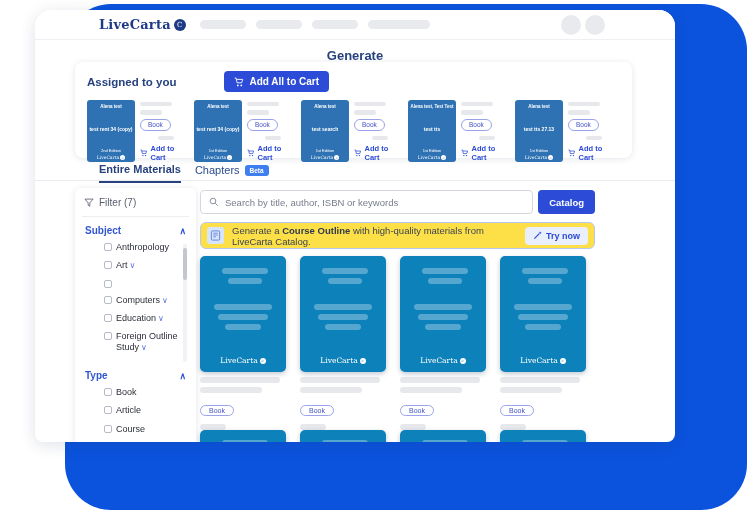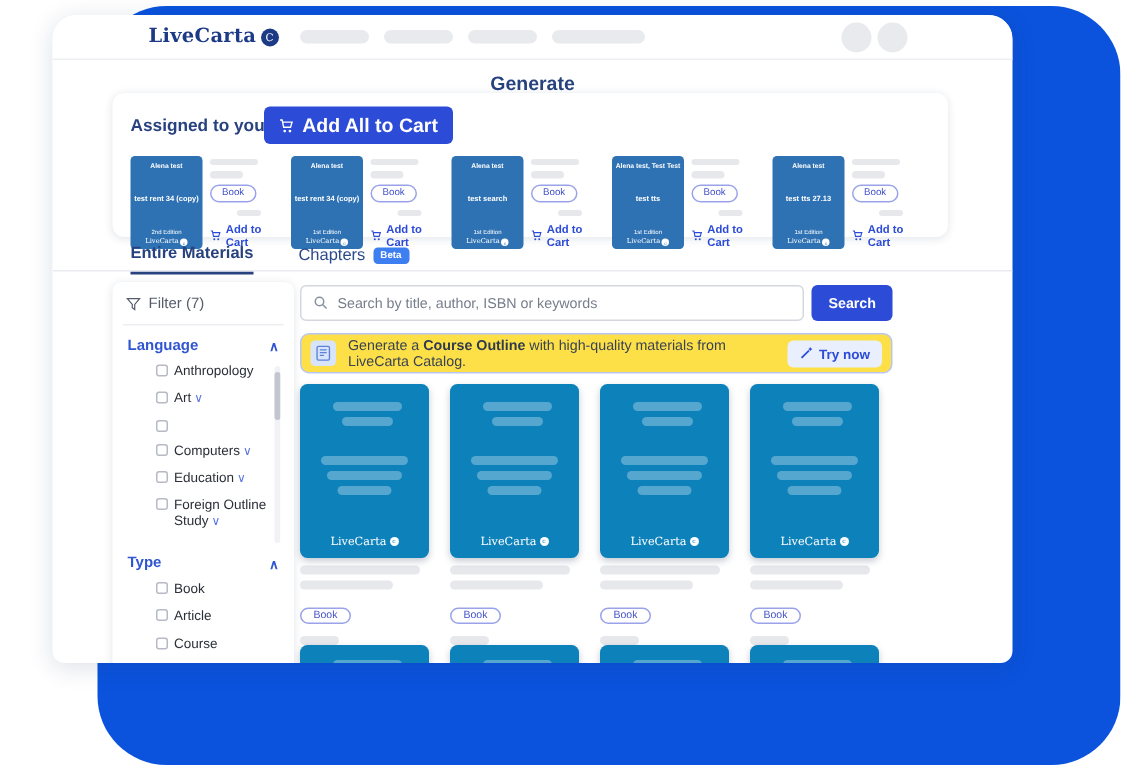--- a/index.html
+++ b/index.html
@@ -21,39 +21,39 @@
   .p1{width:46px}.p2{width:46px}.p3{width:46px}.p4{width:62px}
   .top-circles { position:absolute; right:70px; top:5px; display:flex; gap:4px; }
   .circ { width:20px; height:20px; border-radius:50%; background:#e8eaee; }
 
   .page-title { position:absolute; top:38px; left:0; width:100%; text-align:center; font-size:13px; font-weight:bold; color:#27427e; }
 
   
   .assigned { position:absolute; left:40px; top:52px; width:557px; height:96px; background:#fff; border-radius:8px; box-shadow:0 1px 6px rgba(20,40,80,.12); padding:9px 12px 8px; }
   .assigned-head { display:flex; justify-content:flex-start; align-items:center; }
   .assigned-title { font-size:11.5px; font-weight:bold; color:#27427e; }
-  .btn-primary { background:#2C4BD6; color:#fff; border:none; border-radius:4px; font-size:13px; font-weight:bold; padding:5px 10px; display:flex; align-items:center; gap:5px; cursor:pointer; font-family:"Liberation Sans", sans-serif; }
+  .btn-primary { background:#2C4BD6; color:#fff; border:none; border-radius:4px; font-size:10px; font-weight:bold; padding:5px 10px; display:flex; align-items:center; gap:5px; cursor:pointer; font-family:"Liberation Sans", sans-serif;margin-left:48px; }
   .mini-row { display:flex; gap:5px; margin-top:8px; margin-left:0px; }
   .mini-card { width:102px; height:62px; display:flex; gap:5px; }
   .mini-cover { width:48px; height:62px; background:#2E72B4; border-radius:3px; color:#fff; display:flex; flex-direction:column; align-items:center; text-align:center; padding:4px 2px 2px; overflow:hidden; }
   .mc-author { font-size:4.5px; font-weight:bold; line-height:1.3; }
   .mc-title { font-size:5px; font-weight:bold; margin-top:auto; margin-bottom:auto; line-height:1.35; }
   .mc-edition { font-size:4px; margin-bottom:2px; }
   .mc-brand { font-family:"DejaVu Serif", serif; font-size:4.5px; display:flex; align-items:center; gap:1px; }
   .mc-brand .dot { width:5px; height:5px; border-radius:50%; background:#fff; color:#2E72B4; font-size:3px; display:flex; align-items:center; justify-content:center; }
   .mini-info { flex:1; display:flex; flex-direction:column; align-items:flex-start; padding-top:2px; }
   .bar { background:#e7e8ec; border-radius:3px; }
   .mi-b1 { width:32px; height:5px; margin-bottom:4px; }
   .mi-b2 { width:22px; height:5px; margin-bottom:4px; }
   .badge-book { border:1px solid #9aa3ea; color:#4553C8; border-radius:7px; font-size:6.5px; padding:1px 7px; line-height:1.2; background:#fff; }
   .mi-b3 { width:16px; height:5px; margin:5px 0 4px 18px; }
   .mini-add { display:flex; align-items:center; gap:3px; color:#2C4BD6; font-size:7.5px; font-weight:bold; margin-top:auto; cursor:pointer; }
 
   
-  .tabs { position:absolute; left:52px; top:153px; display:flex; align-items:center; gap:30px;justify-content:space-between; }
+  .tabs { position:absolute; left:64px; top:153px; display:flex; align-items:center; gap:14px;justify-content:space-between; }
   .tab { font-size:11px; color:#2b4a8b; display:flex; align-items:center; gap:5px; padding-bottom:6px; cursor:pointer; }
   .tab.active { font-weight:bold; color:#27427e; border-bottom:2.5px solid #27427e; }
   .badge-beta { background:#3D7EF0; color:#fff; font-size:6.5px; font-weight:bold; border-radius:3px; padding:2px 5px; }
   .tabs-divider { position:absolute; left:0; top:170px; width:100%; height:1px; background:#e9ebf0; }
 
   
   .filter { position:absolute; left:40px; top:178px; width:121px; height:280px; background:#fff; border-radius:6px; box-shadow:0 1px 6px rgba(20,40,80,.12); padding:9px 9px; }
   .filter-head { display:flex; align-items:center; gap:5px; color:#565d6b; font-size:10px; }
   .filter-sep { height:1px; background:#eceef2; margin:8px -2px 8px; }
   .sect-head { display:flex; justify-content:space-between; align-items:center; color:#3156D2; font-size:10px; font-weight:bold; margin:4px 1px 6px; cursor:pointer; }
@@ -286,21 +286,21 @@
   <div class="filter">
     <div class="filter-head">
       <svg width="10" height="10" viewBox="0 0 11 11">
           <path d="M1 1.2h9L6.4 5.4v3.8L4.6 7.9V5.4Z" fill="none" stroke="#565d6b" stroke-width="0.9"></path>
         </svg>
       <span>Filter (7)</span>
     </div>
     <div class="filter-sep"></div>
 
     <div class="sect-head">
-      <span>Language</span>
+      <span>Subject</span>
       <span class="chev">∧</span>
     </div>
     <div class="subject-list">
       <div class="chk-item">
           <span class="chk"></span>
           <span>Anthropology</span>
         </div>
       <div class="chk-item">
           <span class="chk"></span>
           <span><span>Art</span><span class="chev">∨</span></span>
@@ -351,21 +351,21 @@
   </div>
 
   <div class="searchrow">
     <div class="searchbox">
       <svg width="10" height="10" viewBox="0 0 11 11">
           <circle cx="4.4" cy="4.4" r="3.1" fill="none" stroke="#8a919e" stroke-width="1.1"></circle>
           <line x1="6.8" y1="6.8" x2="9.6" y2="9.6" stroke="#8a919e" stroke-width="1.1"></line>
         </svg>
       <input type="text" placeholder="Search by title, author, ISBN or keywords" style="">
     </div>
-    <button class="btn-search">Search</button>
+    <button class="btn-search">Catalog</button>
   </div>
 
   <div class="banner">
     <span class="banner-ic">
       <svg width="11" height="11" viewBox="0 0 12 12">
           <rect x="1.5" y="1" width="9" height="10" rx="1" fill="none" stroke="#5b82d8" stroke-width="1"></rect>
           <line x1="3.5" y1="3.5" x2="8.5" y2="3.5" stroke="#5b82d8" stroke-width="0.9"></line>
           <line x1="3.5" y1="5.5" x2="8.5" y2="5.5" stroke="#5b82d8" stroke-width="0.9"></line>
           <line x1="3.5" y1="7.5" x2="6.5" y2="7.5" stroke="#5b82d8" stroke-width="0.9"></line>
         </svg>

